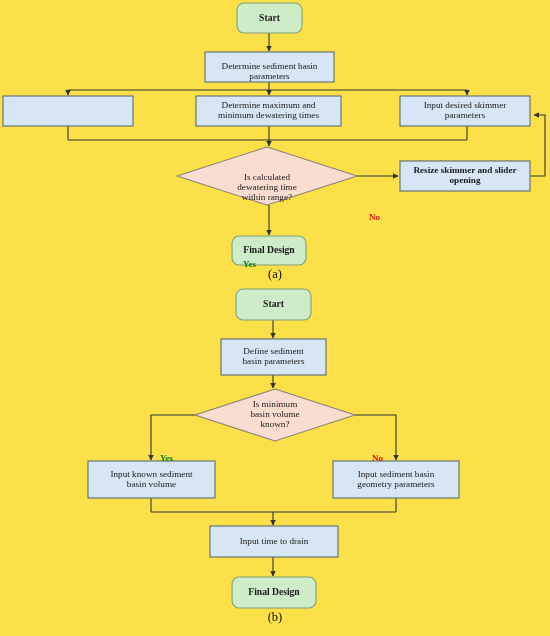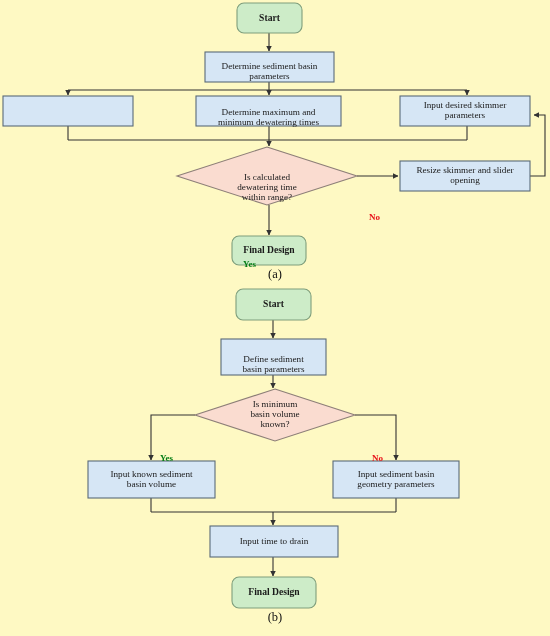--- a/index.html
+++ b/index.html
@@ -7,21 +7,21 @@
     padding: 0;
     background: #ffffff;
   }
   body {
     font-family: "Liberation Serif", "DejaVu Serif", serif;
   }
   #page {
     position: relative;
     width: 550px;
     height: 636px;
-    background: #fef9c3;
+    background: #fde047;
     overflow: hidden;
   }
   svg.layer {
     position: absolute;
     left: 0;
     top: 0;
     width: 550px;
     height: 636px;
   }
   .node-text {
@@ -143,21 +143,21 @@
   </div>
 
   <div class="node-text t-process" style="left:205px; top:52px; width:129px; height:30px;align-items:flex-end;">
     <div>
       <div>Determine sediment basin</div>
       <div>parameters</div>
     </div>
   </div>
 
 
-  <div class="node-text t-process" style="left:196px; top:96px; width:145px; height:44px;">
+  <div class="node-text t-process" style="left:196px; top:96px; width:145px; height:30px;">
     <div>
       <div>Determine maximum and</div>
       <div>minimum dewatering times</div>
     </div>
   </div>
 
   <div class="node-text t-process" style="left:400px; top:96px; width:130px; height:30px;border-radius:11px;">
     <div>
       <div>Input desired skimmer</div>
       <div>parameters</div>
@@ -165,42 +165,42 @@
   </div>
 
   <div class="node-text t-decision" style="left:207px; top:149px; width:120px; height:54px;align-items:flex-end;">
     <div>
       <div>Is calculated</div>
       <div>dewatering time</div>
       <div>within range?</div>
     </div>
   </div>
 
-  <div class="node-text t-process" style="left:400px; top:161px; width:130px; height:30px;">
+  <div class="node-text t-process" style="left:400px; top:161px; width:130px; height:30px;font-weight:bold;">
     <div>
       <div>Resize skimmer and slider</div>
       <div>opening</div>
     </div>
   </div>
 
   <div class="node-text t-terminal" style="left:232px; top:236px; width:74px; height:29px;">
     <span>Final Design</span>
   </div>
 
   <div class="edge-label lbl-no" style="left:369px; top:164px;">No</div>
 
   <div class="edge-label lbl-yes" style="left:243px; top:211px;">Yes</div>
 
   <div class="panel-caption" style="left:245px; top:267px;">(a)</div>
 
   <div class="node-text t-terminal" style="left:236px; top:289px; width:75px; height:31px;">
     <span>Start</span>
   </div>
 
-  <div class="node-text t-process" style="left:221px; top:339px; width:105px; height:36px;align-items:flex-end;">
+  <div class="node-text t-process" style="left:221px; top:339px; width:105px; height:36px;">
     <div>
       <div>Define sediment</div>
       <div>basin parameters</div>
     </div>
   </div>
 
   <div class="node-text t-decision" style="left:218px; top:391px; width:114px; height:48px;">
     <div>
       <div>Is minimum</div>
       <div>basin volume</div>

